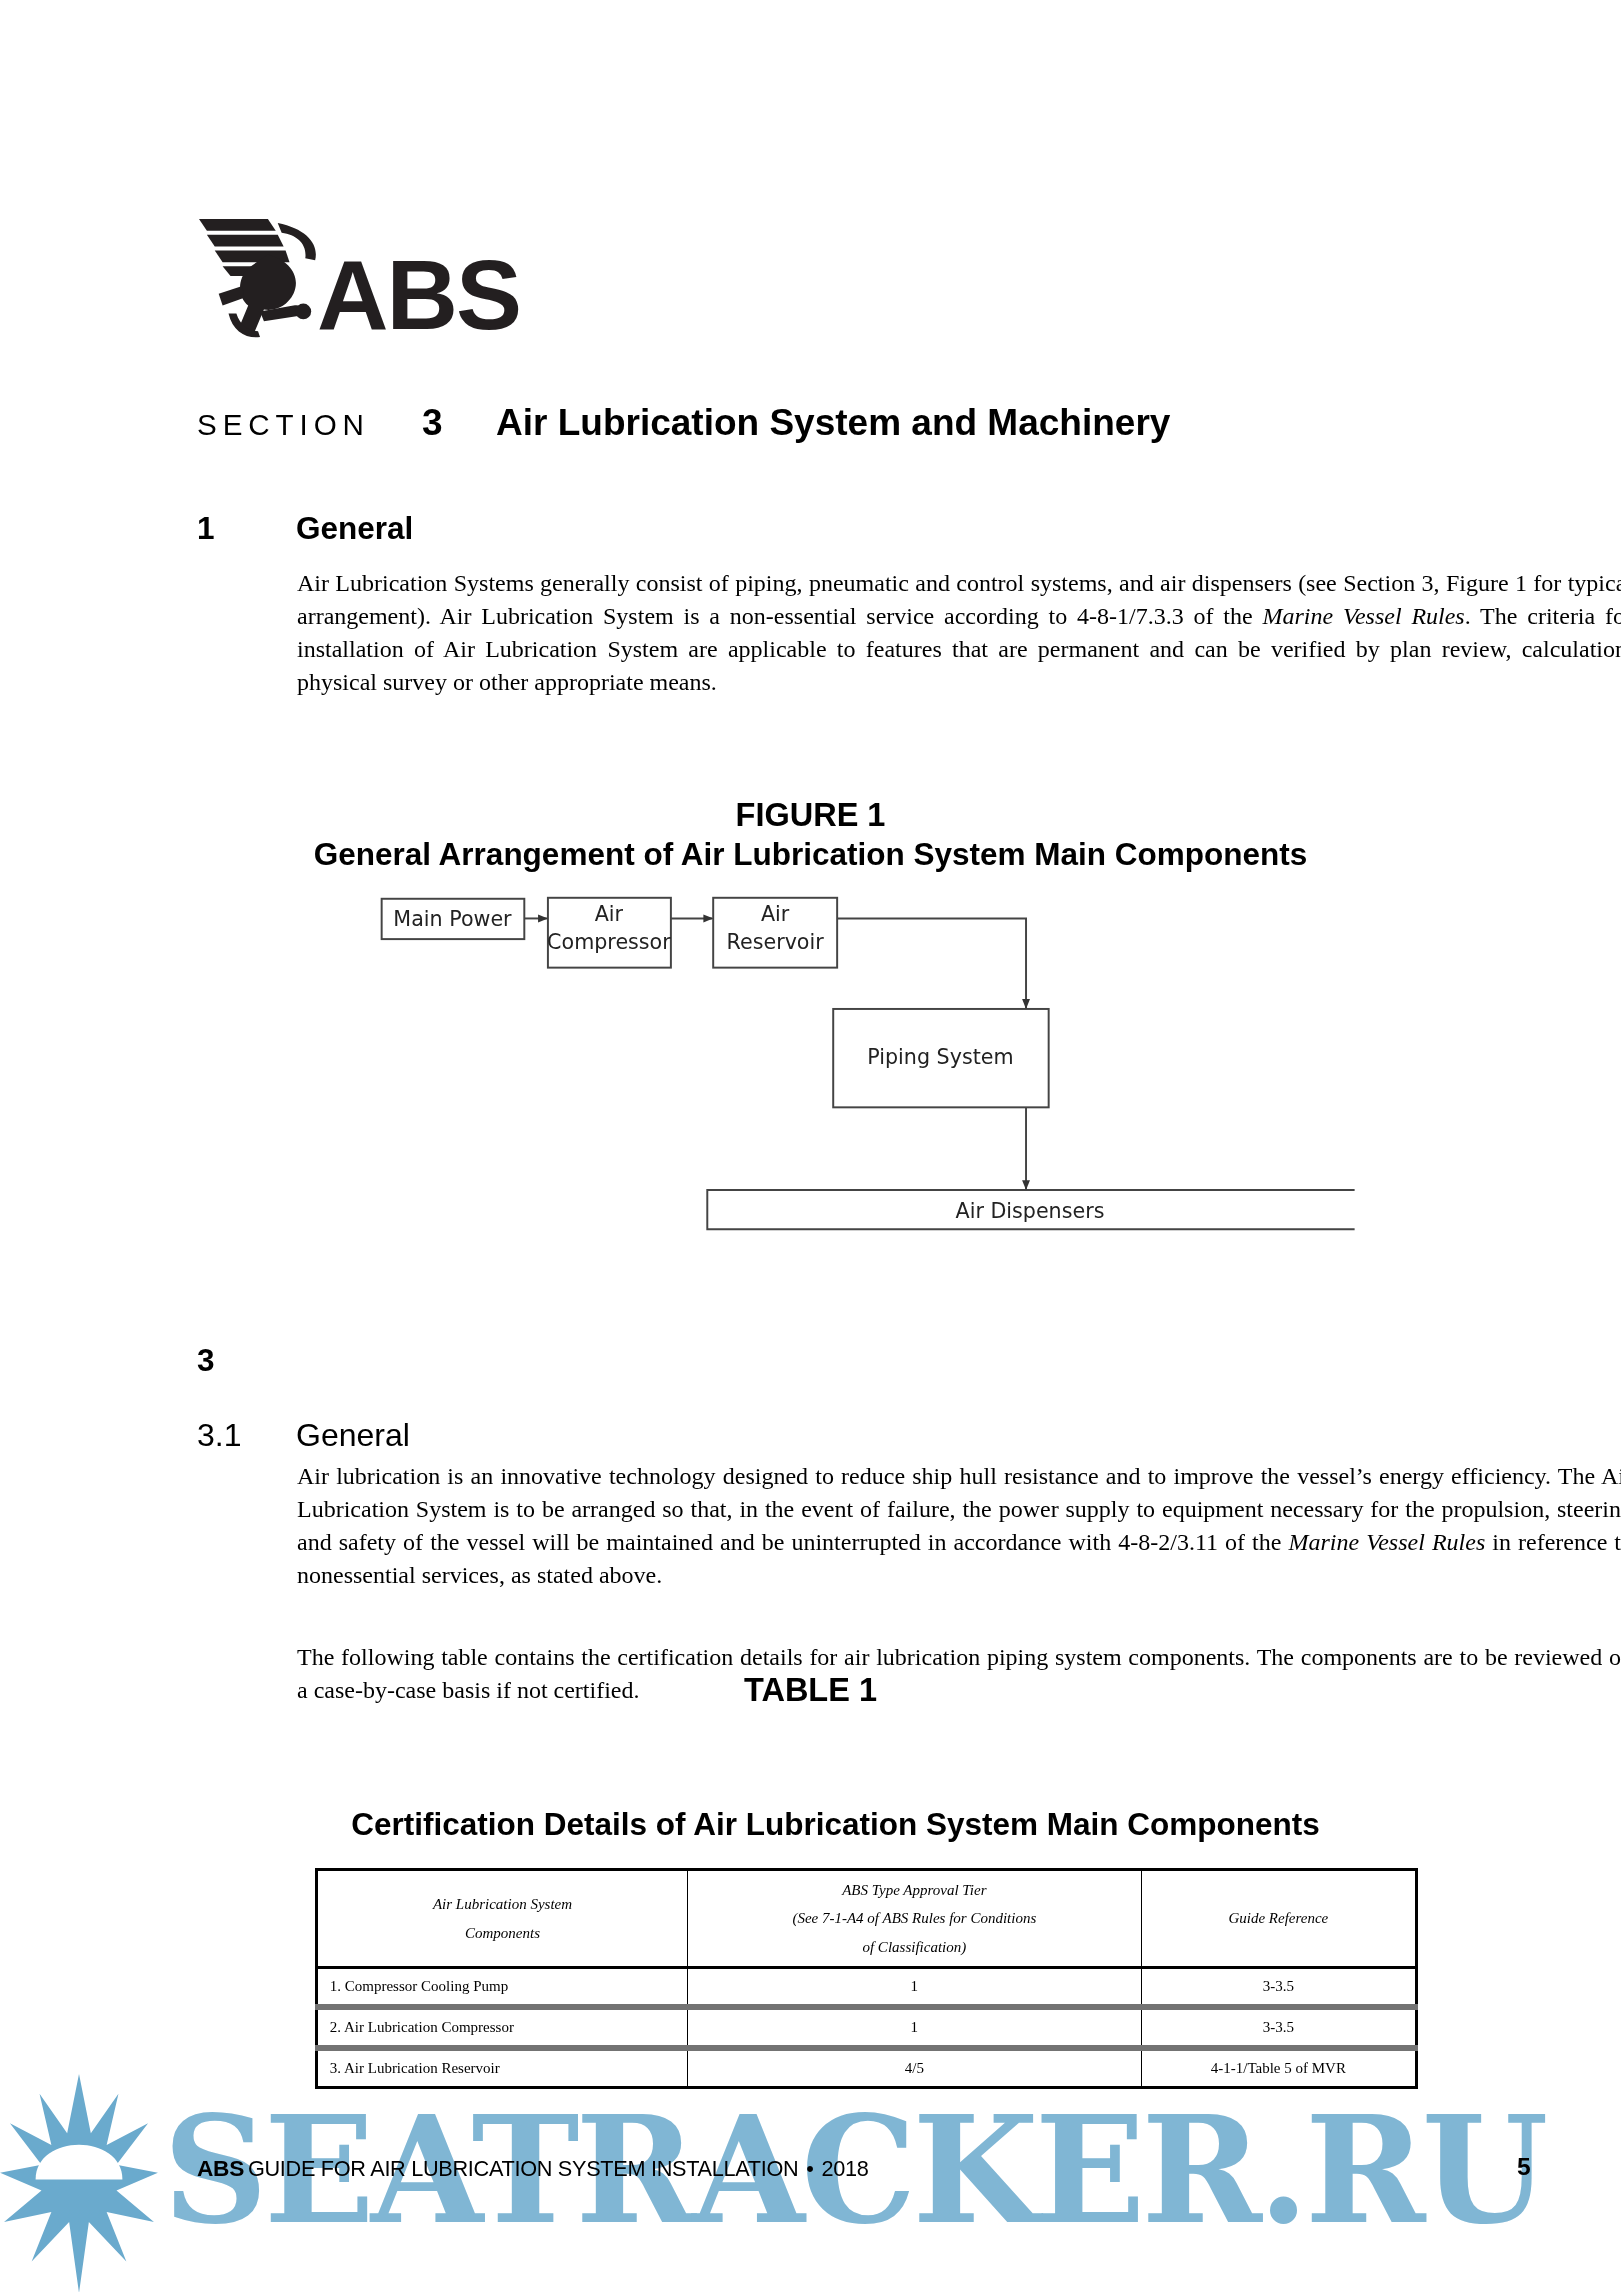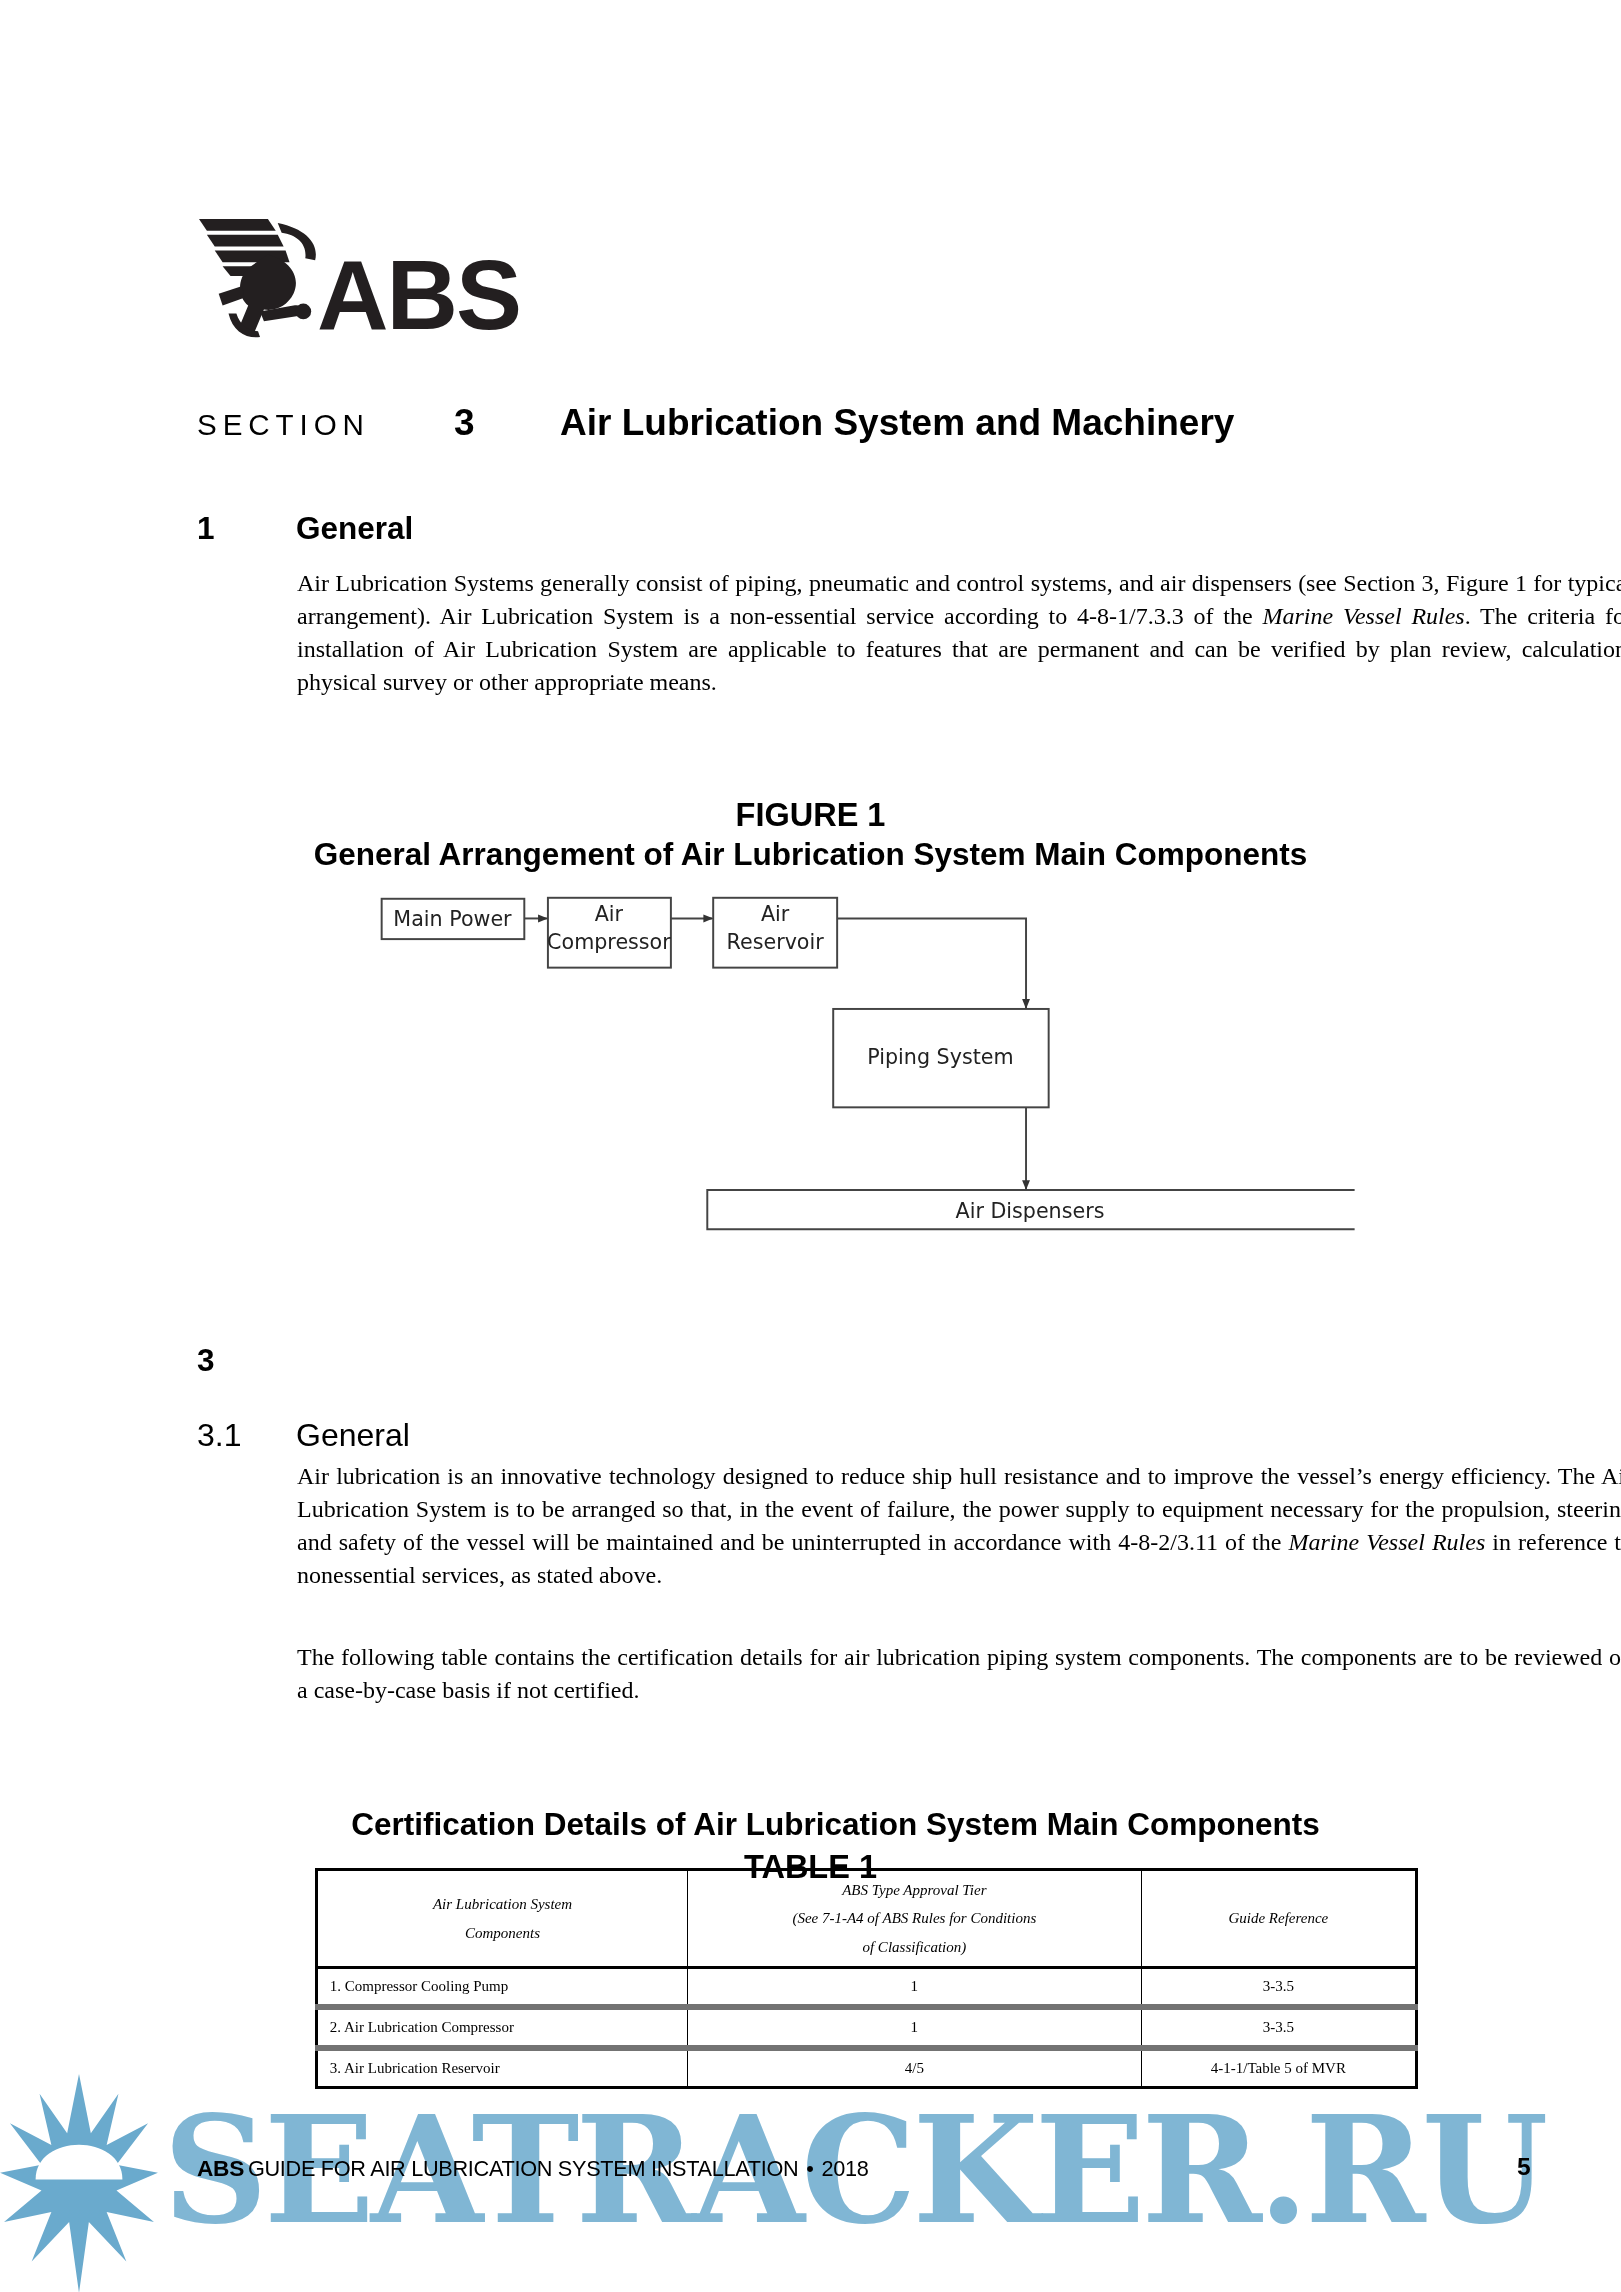--- a/index.html
+++ b/index.html
@@ -4,21 +4,21 @@
 <style>
   html, body { margin: 0; padding: 0; background: #ffffff; }
   body { width: 1621px; height: 2292px; position: relative; overflow: hidden; color: #000; }
   .abs { position: absolute; }
 
   
   .logo { left: 199px; top: 215px; width: 335px; height: 128px; }
   .logo-text { position: absolute; left: 118px; top: 29.6px; font-family: "Liberation Sans", sans-serif; font-weight: bold; font-size: 99px; line-height: 99px; color: #231f20; letter-spacing: -2px; }
 
   
-  .section-row { left: 197px; top: 402px; height: 43px; font-family: "Liberation Sans", sans-serif; display: flex; align-items: baseline; gap: 32px; }
+  .section-row { left: 197px; top: 402px; height: 43px; font-family: "Liberation Sans", sans-serif; display: flex; align-items: baseline; }
   .section-word { font-size: 29.6px; letter-spacing: 5.9px; width: 225px; }
   .section-num { font-weight: bold; font-size: 37px; width: 74px; }
   .section-title { font-weight: bold; font-size: 37px; }
 
   
   .h1row { font-family: "Liberation Sans", sans-serif; font-weight: bold; font-size: 31.5px; display: flex; align-items: baseline; }
   .h1row .num { width: 99px; }
   .h2row { font-family: "Liberation Sans", sans-serif; font-size: 32px; font-weight: bold; display: flex; align-items: baseline; }
   .h2row .num { width: 99px; font-weight: normal; }
   .h2row .ttl { font-weight: normal; font-stretch: condensed; }
@@ -131,21 +131,21 @@
 
 <div class="abs h2row" style="left:197px; top:1417px;">
   <span class="num">3.1</span>
   <span class="ttl">General</span>
 </div>
 
 <p class="abs para" style="top:1460px; margin:0;"><span>Air lubrication is an innovative technology designed to reduce ship hull resistance and to improve the vessel’s energy efficiency. The Air Lubrication System is to be arranged so that, in the event of failure, the power supply to equipment necessary for the propulsion, steering and safety of the vessel will be maintained and be uninterrupted in accordance with 4-8-2/3.11 of the </span><em>Marine Vessel Rules</em><span> in reference to nonessential services, as stated above.</span></p>
 
 <p class="abs para" style="top:1641px; margin:0;">The following table contains the certification details for air lubrication piping system components. The components are to be reviewed on a case-by-case basis if not certified.</p>
 
-<div class="abs caption cap-top" style="top:1848px;">TABLE 1</div>
+<div class="abs caption cap-top" style="top:1671px;">TABLE 1</div>
 <div class="abs caption cap-sub" style="top:1805px;margin-left:25px;">Certification Details of Air Lubrication System Main Components</div>
 
 <table class="abs cert-table">
   <colgroup>
       <col style="width:372px">
       <col style="width:455px">
       <col style="width:276px">
     </colgroup>
   <thead>
     <tr>

